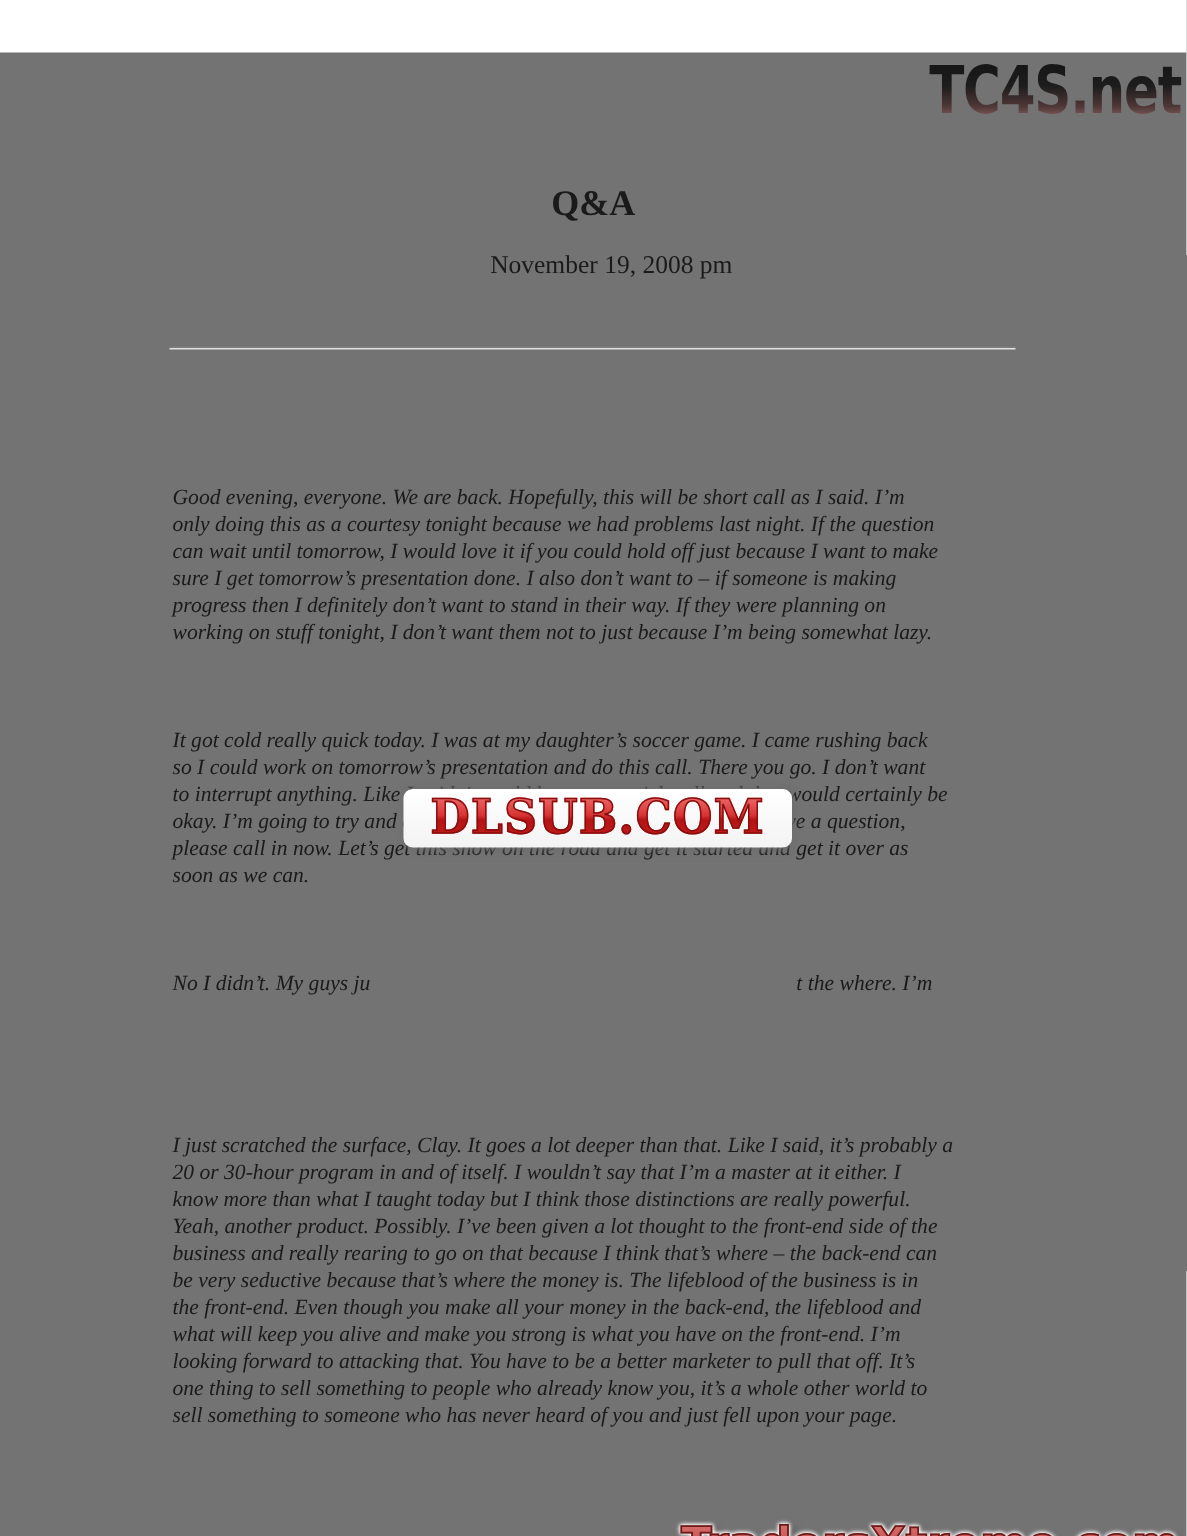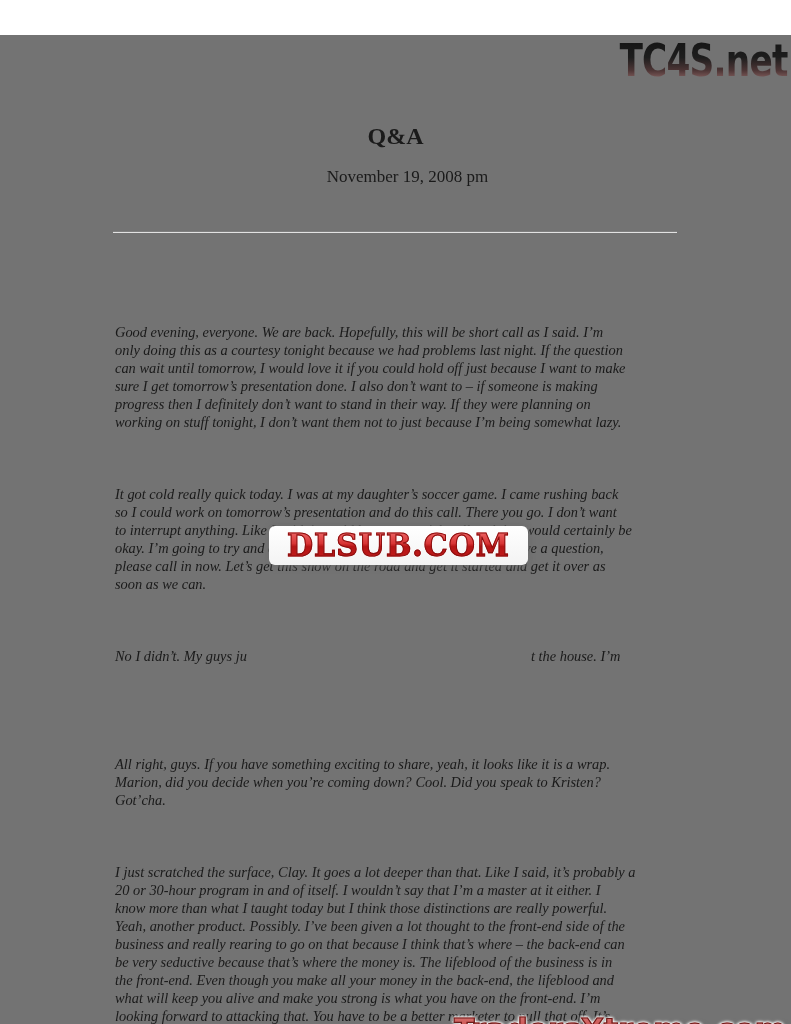--- a/index.html
+++ b/index.html
@@ -89,25 +89,22 @@
 can wait until tomorrow, I would love it if you could hold off just because I want to make
 sure I get tomorrow’s presentation done. I also don’t want to – if someone is making
 progress then I definitely don’t want to stand in their way. If they were planning on
 working on stuff tonight, I don’t want them not to just because I’m being somewhat lazy.</div>
     <div class="para">It got cold really quick today. I was at my daughter’s soccer game. I came rushing back
 so I could work on tomorrow’s presentation and do this call. There you go. I don’t want
 to interrupt anything. Like I said, it could be a very quick call and that would certainly be
 okay. I’m going to try and cover a lot of ground tomorrow. If you do have a question,
 please call in now. Let’s get this show on the road and get it started and get it over as
 soon as we can.</div>
-    <div class="para"><span>No I didn’t. My guys ju</span><span class="wm-gap"></span><span>t the house. I’m</span><br>
+    <div class="para"><span>No I didn’t. My guys ju</span><span class="wm-gap"></span><span>t the where. I’m</span><br>
     </div>
-    <div class="para">All right, guys. If you have something exciting to share, yeah, it looks like it is a wrap.
-Marion, did you decide when you’re coming down? Cool. Did you speak to Kristen?
-Got’cha.</div>
     <div class="para">I just scratched the surface, Clay. It goes a lot deeper than that. Like I said, it’s probably a
 20 or 30-hour program in and of itself. I wouldn’t say that I’m a master at it either. I
 know more than what I taught today but I think those distinctions are really powerful.
 Yeah, another product. Possibly. I’ve been given a lot thought to the front-end side of the
 business and really rearing to go on that because I think that’s where – the back-end can
 be very seductive because that’s where the money is. The lifeblood of the business is in
 the front-end. Even though you make all your money in the back-end, the lifeblood and
 what will keep you alive and make you strong is what you have on the front-end. I’m
 looking forward to attacking that. You have to be a better marketer to pull that off. It’s
 one thing to sell something to people who already know you, it’s a whole other world to

